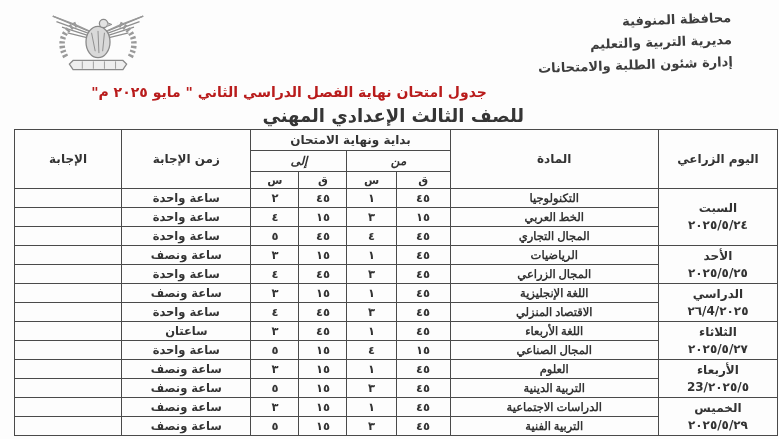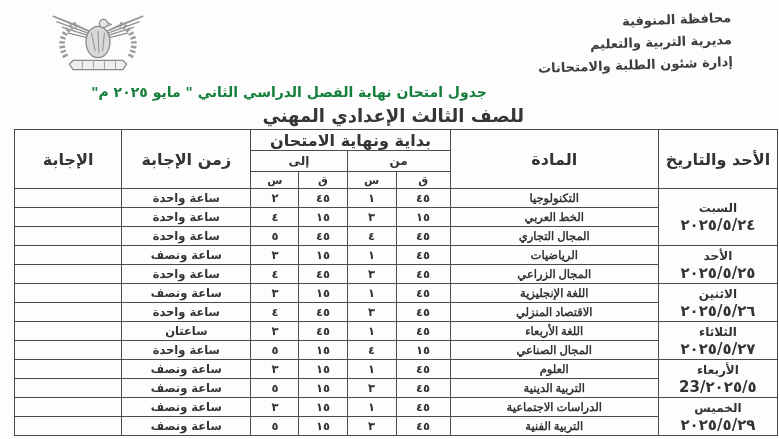--- a/index.html
+++ b/index.html
@@ -16,43 +16,43 @@
   }
   .letterhead .line{
     font-weight:bold;font-size:13px;line-height:22px;color:#3d3d3d;
     white-space:nowrap;
   }
   
   .logo{position:absolute;left:38px;top:2px;width:120px;height:80px;}
   
   .title{
     position:absolute;top:84px;left:0;width:578px;text-align:center;
-    font-weight:bold;font-size:14px;color:#15803d;white-space:nowrap;
+    font-weight:bold;font-size:14px;color:#b91c1c;white-space:nowrap;
   }
   .subtitle{
     position:absolute;top:105px;left:0;width:524px;
     font-weight:bold;font-size:18px;color:#353535;
   }
   
   table.sched{
     position:absolute;top:129px;left:14px;width:764px;
     border-collapse:collapse;table-layout:fixed;direction:rtl;
   }
   table.sched td{
     border:1px solid #4a4a4a;text-align:center;vertical-align:middle;
     font-weight:bold;color:#333;padding:0;overflow:hidden;
   }
-  tr.hrow1 td{height:20px;font-size:16px;margin-top:16px;}
-  tr.hrow2 td{height:20px;font-size:12px;}
+  tr.hrow1 td{height:20px;font-size:12px;margin-top:16px;}
+  tr.hrow2 td{height:20px;font-size:12px;font-style:italic;}
   tr.hrow3 td{height:16px;font-size:11px;}
   tr.drow td{height:18px;font-size:11.5px;}
   td.subject{font-size:12px;font-family:Liberation Serif, serif;}
   td.daycell{font-size:11.5px;line-height:17px;}
   td.daycell .dname{font-size:12px;text-align:center;}
-  td.daycell .ddate{font-size:15px;letter-spacing:.5px;}
+  td.daycell .ddate{font-size:12px;letter-spacing:.5px;}
   td.num{font-size:11px;}
   td.dur{font-size:11px;}
 </style>
 </head>
 <body>
 
 <svg class="logo" viewBox="0 0 130 84" xmlns="http://www.w3.org/2000/svg" aria-hidden="true">
   <g fill="none" stroke="#989898" stroke-width="1.4">
 
     <path d="M64,34 L16,14 M64,36 L20,20 M64,38 L26,26 M64,40 L32,32" stroke="#8f8f8f"></path>
@@ -87,21 +87,21 @@
       <col style="width:208px">
     <col style="width:54px">
       <col style="width:49px">
     <col style="width:48px">
       <col style="width:48px">
     <col style="width:129px">
       <col style="width:107px">
   </colgroup>
   <tbody>
     <tr class="hrow1">
-      <td rowspan="3">الأحد والتاريخ</td>
+      <td rowspan="3">اليوم الزراعي</td>
       <td rowspan="3">المادة</td>
       <td colspan="4">بداية ونهاية الامتحان</td>
       <td rowspan="3">زمن الإجابة</td>
       <td rowspan="3">الإجابة</td>
     </tr>
     <tr class="hrow2">
       <td colspan="2">من</td>
       <td colspan="2">إلى</td>
     </tr>
     <tr class="hrow3">
@@ -161,22 +161,22 @@
       <td class="num">٤٥</td>
       <td class="num">٣</td>
       <td class="num">٤٥</td>
       <td class="num">٤</td>
       <td class="dur">ساعة واحدة</td>
       <td></td>
     </tr>
 
     <tr class="drow">
       <td rowspan="2" class="daycell">
-        <div class="dname">الاثنين</div>
-        <div class="ddate">٢٠٢٥/٥/٢٦</div>
+        <div class="dname">الدراسي</div>
+        <div class="ddate">٢٠٢٥/4/٢٦</div>
       </td>
       <td class="subject">اللغة الإنجليزية</td>
       <td class="num">٤٥</td>
       <td class="num">١</td>
       <td class="num">١٥</td>
       <td class="num">٣</td>
       <td class="dur">ساعة ونصف</td>
       <td></td>
     </tr>
     <tr class="drow">

